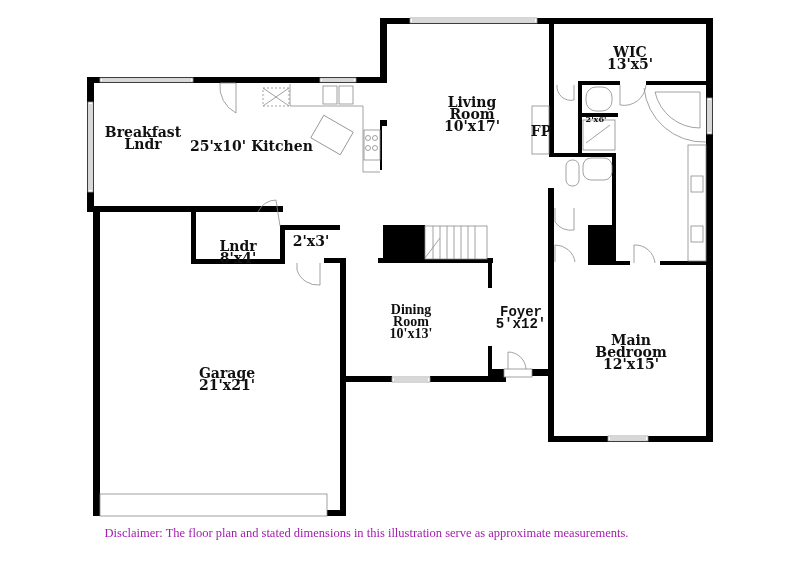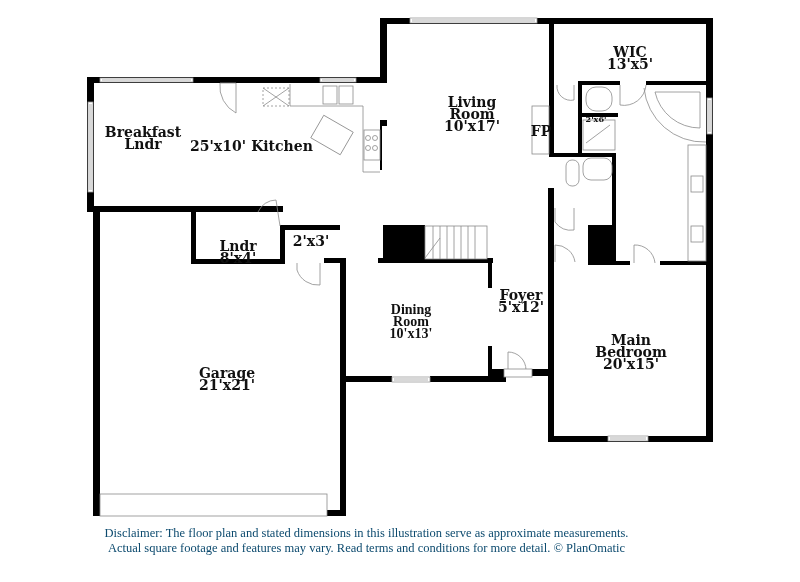--- a/index.html
+++ b/index.html
@@ -5,21 +5,21 @@
   html, body { margin: 0; padding: 0; background: #ffffff; }
   body { width: 800px; height: 582px; position: relative; overflow: hidden; font-family: "DejaVu Serif", serif; }
   #plan { position: absolute; left: 0; top: 0; width: 800px; height: 582px; }
   .wall { fill: #000; }
   .thin { fill: none; stroke: #8a8a8a; stroke-width: 0.8; }
   .fix { fill: #fff; stroke: #8a8a8a; stroke-width: 0.8; }
   .win { fill: #fff; stroke: #9a9a9a; stroke-width: 0.8; }
   .wininner { fill: #d8d8d8; stroke: none; }
   .label { position: absolute; text-align: center; font-family: "DejaVu Serif", serif; font-weight: bold; color: #111; font-size: 14px; line-height: 12px; white-space: nowrap; transform: translateX(-50%); }
   .label.small { font-size: 8px; line-height: 9px; }
-  .disclaimer { position: absolute; left: 0; width: 733px; top: 526px; text-align: center; font-family: "Liberation Serif", serif; font-size: 12.5px; line-height: 15px; color: #0c4a6e; }
+  .disclaimer { position: absolute; left: 0; width: 733px; top: 526px; text-align: center; font-family: "Liberation Serif", serif; font-size: 12.5px; line-height: 15px; color: #a21caf; }
 </style>
 </head>
 <body>
 
 <svg id="plan" viewBox="0 0 800 582" xmlns="http://www.w3.org/2000/svg">
 
   <g>
 
     <rect class="wall" x="87" y="77" width="300" height="6"></rect>
 
@@ -180,30 +180,29 @@
   <div>8'x4'</div>
 </div>
 <div class="label" style="left:311px; top:235px;">
   <div>2'x3'</div>
 </div>
 <div class="label" style="left:411px; top:304px;font-family:Liberation Serif, serif;">
   <div>Dining</div>
   <div>Room</div>
   <div>10'x13'</div>
 </div>
-<div class="label" style="left:521px; top:289px;">
+<div class="label" style="left:521px; top:306px;font-family:Liberation Mono, monospace;">
   <div>Foyer</div>
   <div>5'x12'</div>
 </div>
 <div class="label" style="left:631px; top:334px;">
   <div>Main</div>
   <div>Bedroom</div>
-  <div>20'x15'</div>
+  <div>12'x15'</div>
 </div>
 <div class="label" style="left:210px; top:367px;margin-left:17px;">
   <div>Garage</div>
   <div>21'x21'</div>
 </div>
 
 <div class="disclaimer">
   <div>Disclaimer: The floor plan and stated dimensions in this illustration serve as approximate measurements.</div>
-  <div>Actual square footage and features may vary. Read terms and conditions for more detail. © PlanOmatic</div>
 </div>
 
 </body></html>

